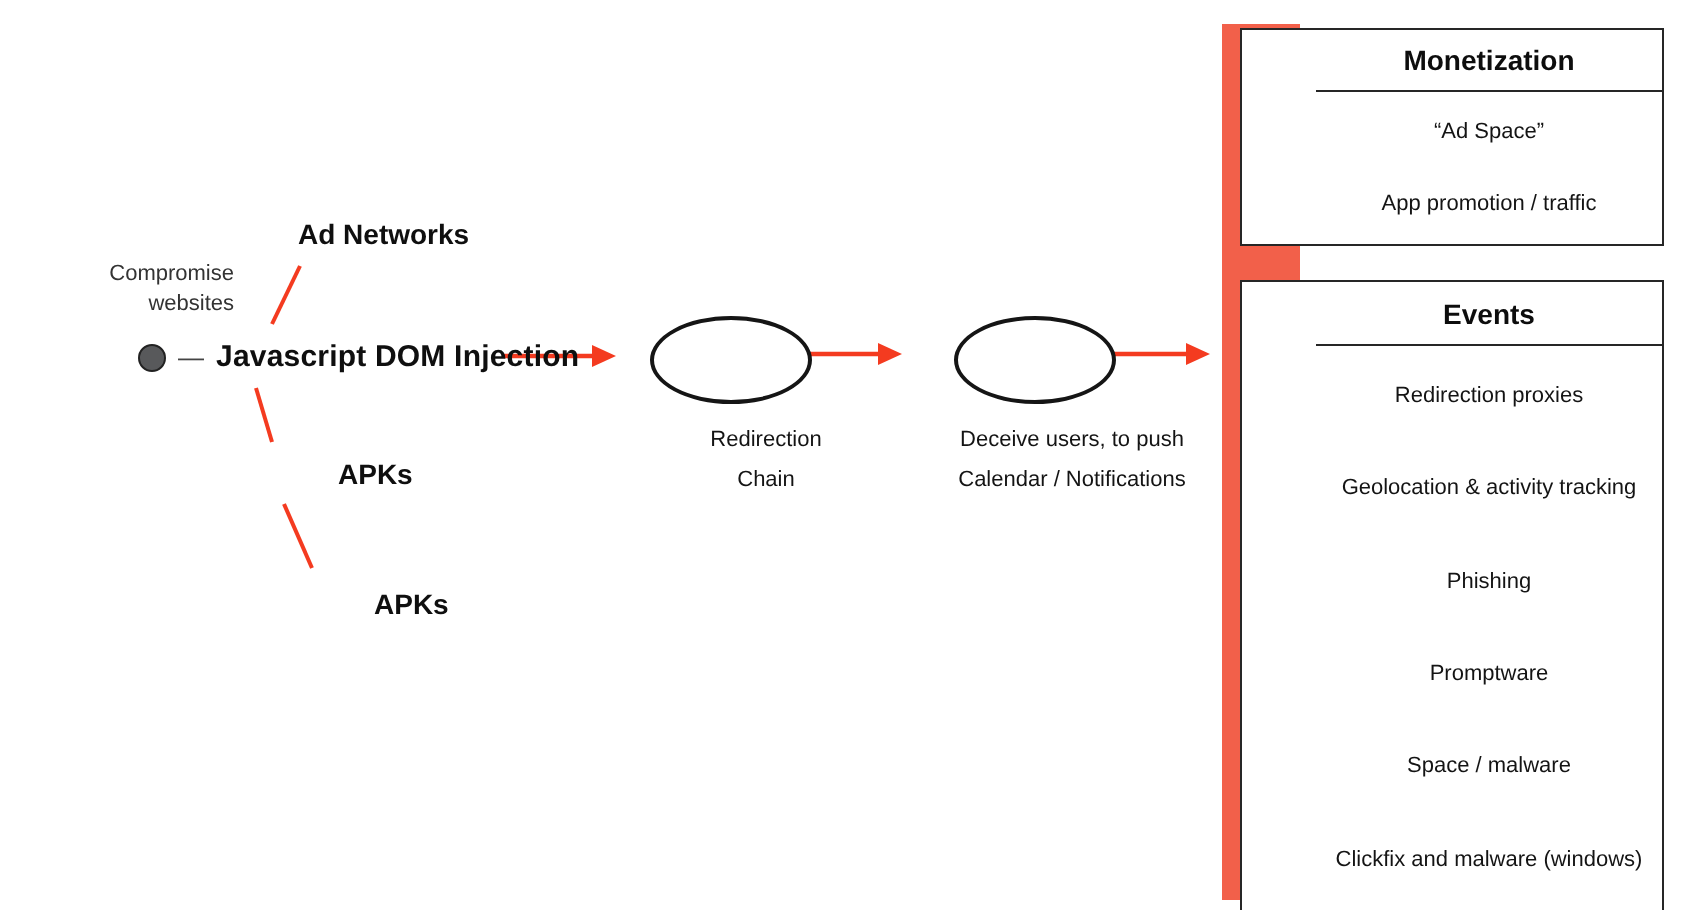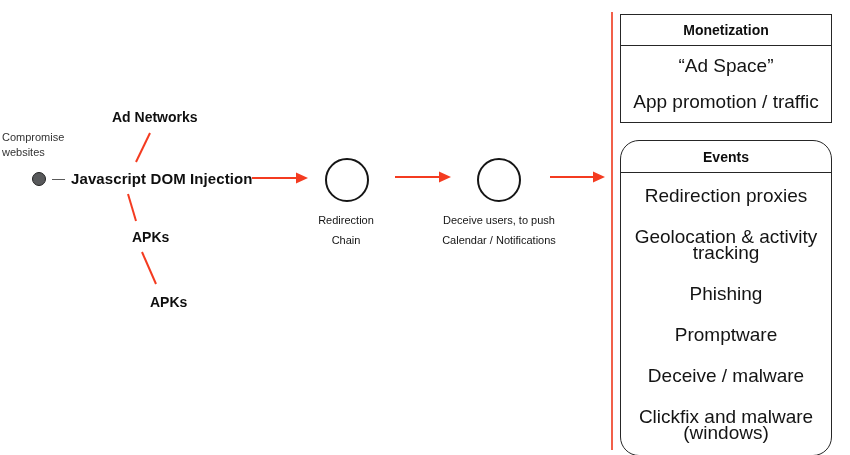--- a/index.html
+++ b/index.html
@@ -1,23 +1,23 @@
 <!DOCTYPE html>
 <html><head>
 <meta charset="utf-8">
 <style>
   html,body{margin:0;padding:0;background:#ffffff;}
   .canvas{
     position:relative;width:850px;height:455px;background:#ffffff;overflow:hidden;
     font-family:"Liberation Sans","DejaVu Sans",sans-serif;color:#111;
   }
-  .abs{position:absolute;}
+  .abs{position:absolute;padding-left:37px;}
   .pre{white-space:pre-line;}
   
-  .area-label{left:2px;top:130px;width:78px;text-align:left;font-size:11px;line-height:15px;color:#333;}
+  .area-label{left:2px;top:130px;width:78px;text-align:right;font-size:11px;line-height:15px;color:#333;}
   .node-row{left:32px;top:170px;display:flex;align-items:center;gap:6px;}
   .node-dot{width:12px;height:12px;border-radius:50%;background:#58595b;border:1.5px solid #222;}
   .node-dash{font-size:13px;color:#444;line-height:13px;}
   .node-label{font-size:15px;font-weight:bold;color:#0f0f0f;letter-spacing:.1px;}
   .branch{font-size:14px;font-weight:bold;color:#0f0f0f;}
   .branch-top{left:112px;top:109px;}
   .branch-mid{left:132px;top:229px;}
   .branch-bottom{left:150px;top:294px;}
   
   .flow-circle{width:40px;height:40px;border:2px solid #151515;border-radius:50%;background:#fff;}
@@ -25,27 +25,27 @@
   .circle2{left:477px;top:158px;}
   .caption{font-size:11px;line-height:19.5px;text-align:center;color:#141414;}
   .caption1{left:284px;top:211px;width:124px;}
   .caption2{left:406px;top:211px;width:186px;}
   
   svg.overlay{position:absolute;left:0;top:0;width:850px;height:455px;pointer-events:none;}
   
   .red-divider{left:611px;top:12px;width:2px;height:438px;background:#f2604a;}
   .panel{left:620px;width:212px;border:1px solid #262626;background:#fff;box-sizing:border-box;display:flex;flex-direction:column;}
   .panel-monetization{top:14px;height:109px;}
-  .panel-events{top:140px;height:316px;border-radius:19px;}
+  .panel-events{top:140px;height:316px;}
   .panel-header{border-bottom:1px solid #262626;display:flex;align-items:center;justify-content:center;
     font-weight:bold;font-size:14px;color:#0d0d0d;}
   .panel-monetization .panel-header{height:30px;}
   .panel-events .panel-header{height:31px;}
   .panel-body{flex:1;display:flex;flex-direction:column;justify-content:space-around;align-items:center;padding:2px 0;}
-  .panel-item{font-size:19px;color:#141414;text-align:center;line-height:16px;}
+  .panel-item{font-size:11px;color:#141414;text-align:center;line-height:16px;}
 </style>
 </head>
 <body>
 
 <div class="canvas">
 
   <svg class="overlay" viewBox="0 0 850 455">
 
     <line x1="150" y1="133" x2="136" y2="162" stroke="#f43b20" stroke-width="2"></line>
     <line x1="128" y1="194" x2="136" y2="221" stroke="#f43b20" stroke-width="2"></line>
@@ -95,18 +95,18 @@
     </div>
   </div>
 
   <div class="abs panel panel-events">
     <div class="panel-header">Events</div>
     <div class="panel-body">
       <div class="panel-item">Redirection proxies</div>
       <div class="panel-item">Geolocation &amp; activity tracking</div>
       <div class="panel-item">Phishing</div>
       <div class="panel-item">Promptware</div>
-      <div class="panel-item">Deceive / malware</div>
+      <div class="panel-item">Space / malware</div>
       <div class="panel-item">Clickfix and malware (windows)</div>
     </div>
   </div>
 
 </div>
 
 </body></html>

